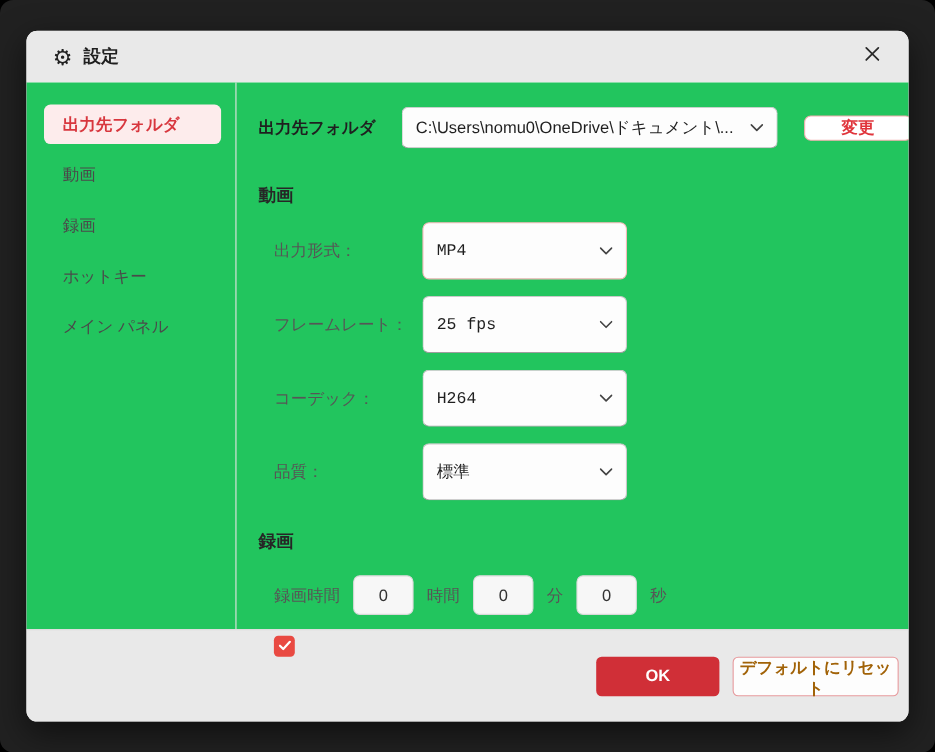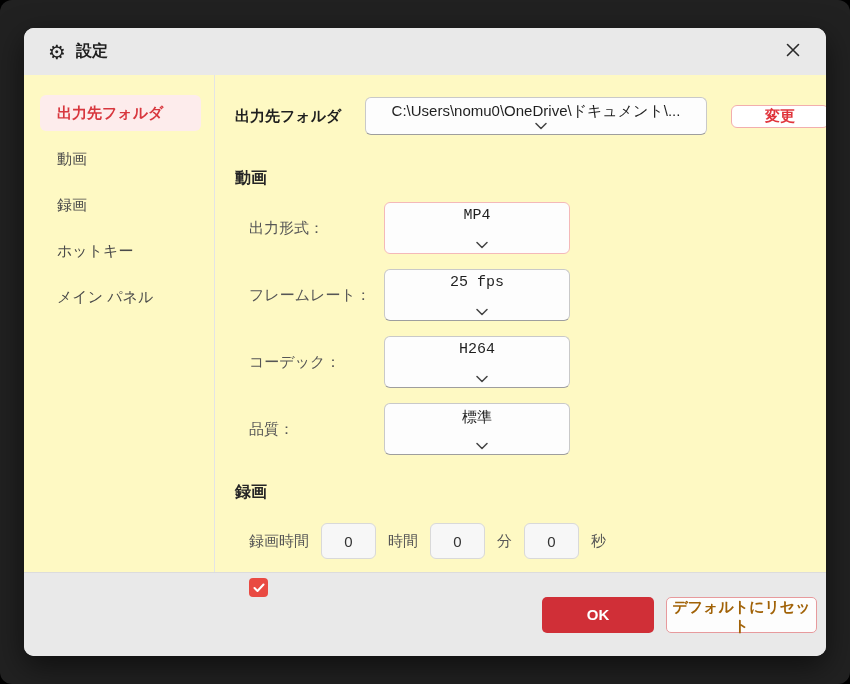--- a/index.html
+++ b/index.html
@@ -24,37 +24,37 @@
     display: flex; align-items: center; padding: 0 18px 0 24px;
   }
   .gear { font-family: "DejaVu Sans", sans-serif; font-size: 20px; color: #222; line-height: 1; margin-right: 10px; }
   .title-text { font-size: 16px; font-weight: bold; color: #1f1f1f; }
   .close-btn {
     margin-left: auto; width: 30px; height: 30px; display: flex;
     align-items: center; justify-content: center; cursor: pointer; border-radius: 4px;
   }
 
   
-  .body { flex: 1 1 auto; display: flex; background: #fef9c3; min-height: 0; }
+  .body { flex: 1 1 auto; display: flex; background: #22c55e; min-height: 0; }
 
   .sidebar { width: 191px; flex: 0 0 191px; border-right: 1px solid #e4e4e4; padding-top: 20px; }
   .side-item {
     height: 36px; margin: 0 13px 10px 16px; display: flex; align-items: center;
     padding-left: 17px; font-size: 15px; color: #4a4a4a; border-radius: 6px; cursor: pointer;
   }
   .side-item.selected { background: #fdecec; color: #d8373e; font-weight: bold; }
 
   .main { flex: 1 1 auto; position: relative; padding: 22px 36px 0 20px; }
 
   .folder-row { display: flex; align-items: center; }
   .folder-label { font-size: 15px; font-weight: bold; color: #1f1f1f; width: 130px; }
   .combo {
     display: flex; align-items: center; background: #fdfdfd;
     border: 1px solid #c9c9c9; border-bottom-color: #9e9e9e; border-radius: 6px;
-    height: 38px; padding: 4px 12px; cursor: pointer; flex-direction: column;
+    height: 38px; padding: 16px 12px; cursor: pointer;
   }
   .combo .combo-value { font-size: 15px; color: #1f1f1f; flex: 1 1 auto; white-space: nowrap; overflow: hidden; }
   .combo .chev { margin-left: 10px; flex: 0 0 auto; display: flex; }
   .folder-combo { width: 342px; margin-right: 24px; }
   .change-btn {
     width: 98px; height: 23px; border: 1px solid #f2aeae; border-radius: 6px;
     background: #fff; color: #e0353c; font-size: 15px; font-weight: bold; cursor: pointer;
     font-family: Liberation Mono, monospace;
   }
 

